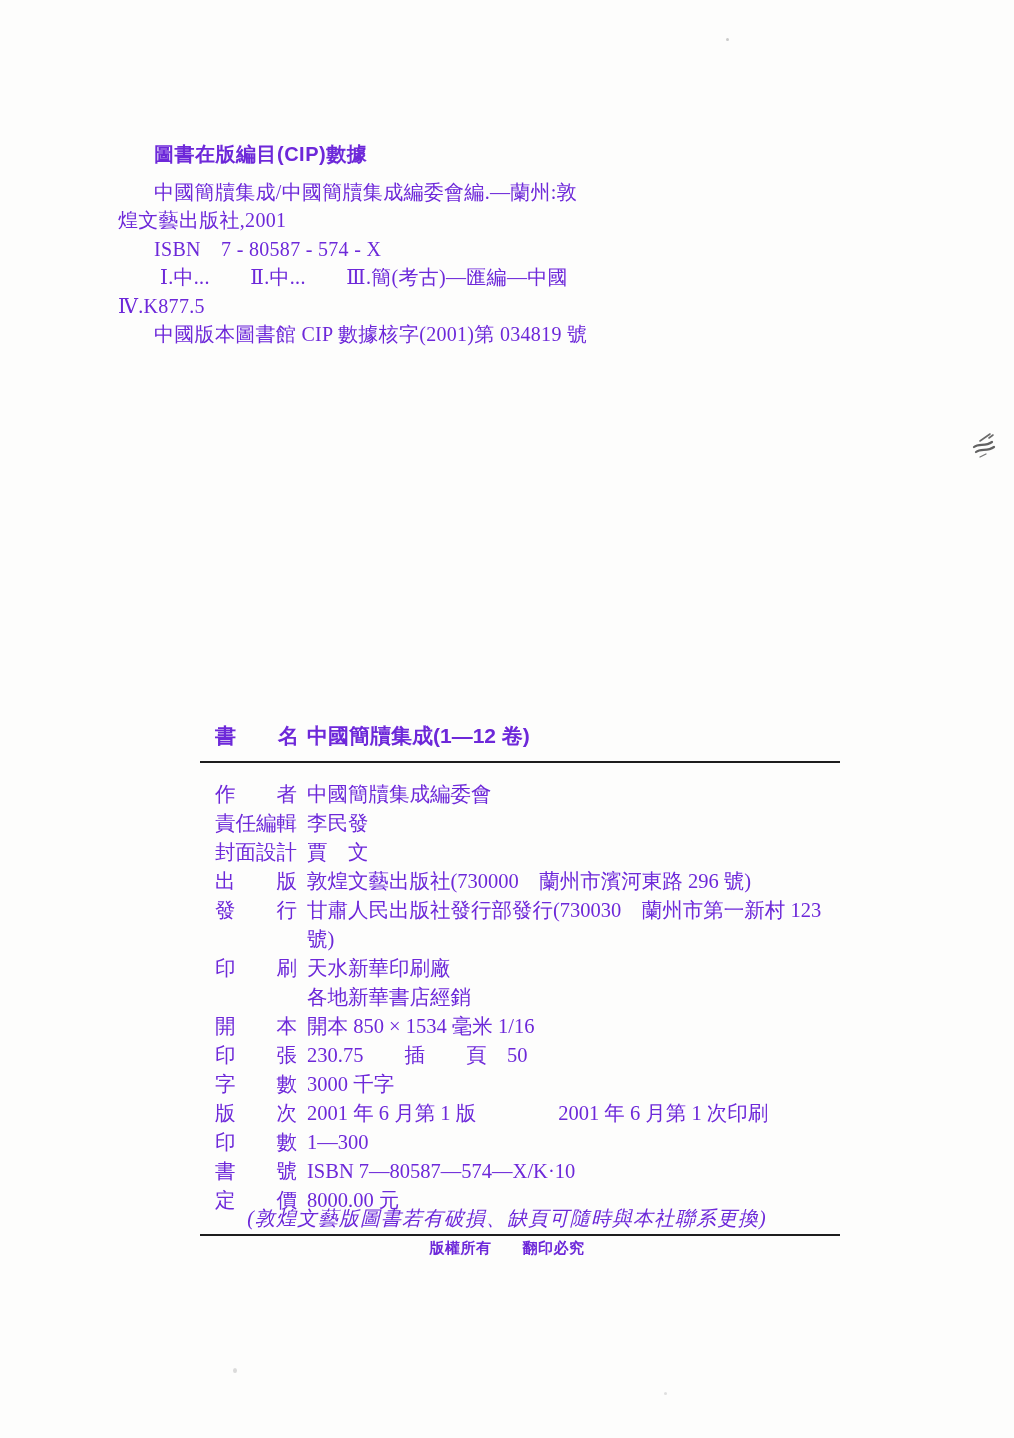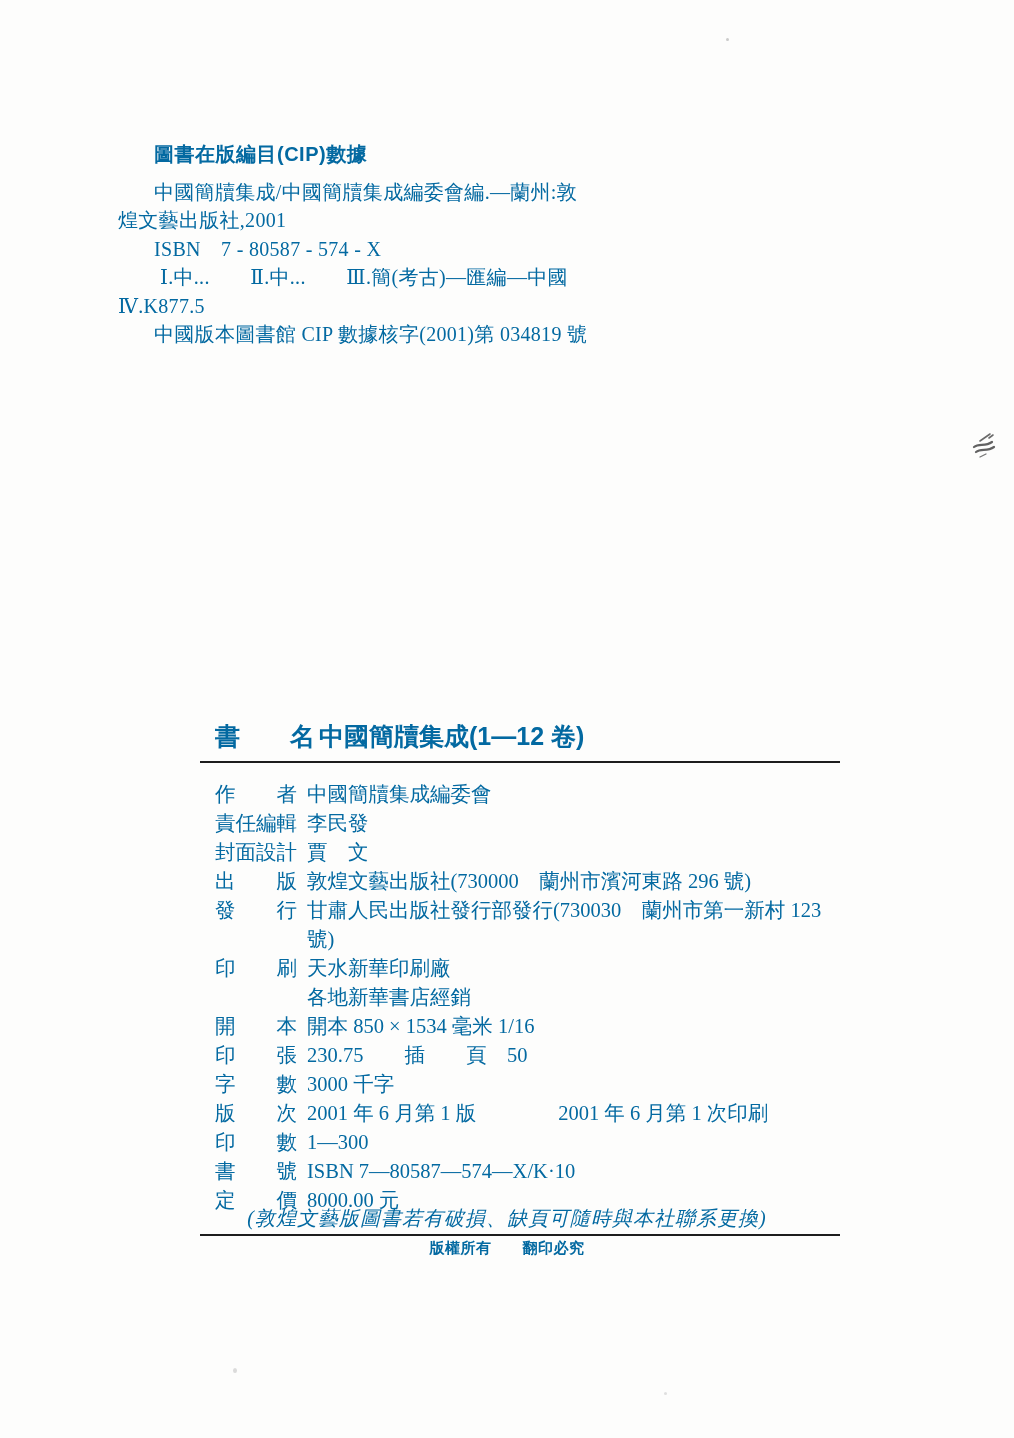--- a/index.html
+++ b/index.html
@@ -3,21 +3,21 @@
 <meta charset="utf-8">
 <style>
   * { box-sizing: border-box; }
   html, body { margin: 0; padding: 0; background: #e8e8e8; }
   .page {
     position: relative;
     width: 1014px;
     height: 1438px;
     margin: 0 auto;
     background: #fdfdfc;
-    color: #0369a1;
+    color: #6d28d9;
     font-family: "Liberation Serif", "DejaVu Serif", serif;
     overflow: hidden;
   }
 
   
   .cip {
     position: absolute;
     left: 118px;
     top: 140px;
     width: 470px;
@@ -57,21 +57,21 @@
     flex: 0 0 88px;
     white-space: pre;
   }
   .crow .row-value {
     margin-left: 4px;
     white-space: pre-wrap;
   }
   .title-row {
     font-family: "Liberation Sans", "DejaVu Sans", sans-serif;
     font-weight: bold;
-    font-size: 25px;
+    font-size: 21px;
     line-height: 24px;
   }
   .rule {
     border: none;
     border-top: 2px solid #1d1d1d;
     margin: 12px 0 0 0;
   }
   .rule.rule-top    { margin: 13px 0 17px 0; }
   .rule.rule-bottom { margin-top: 19px; }
 

